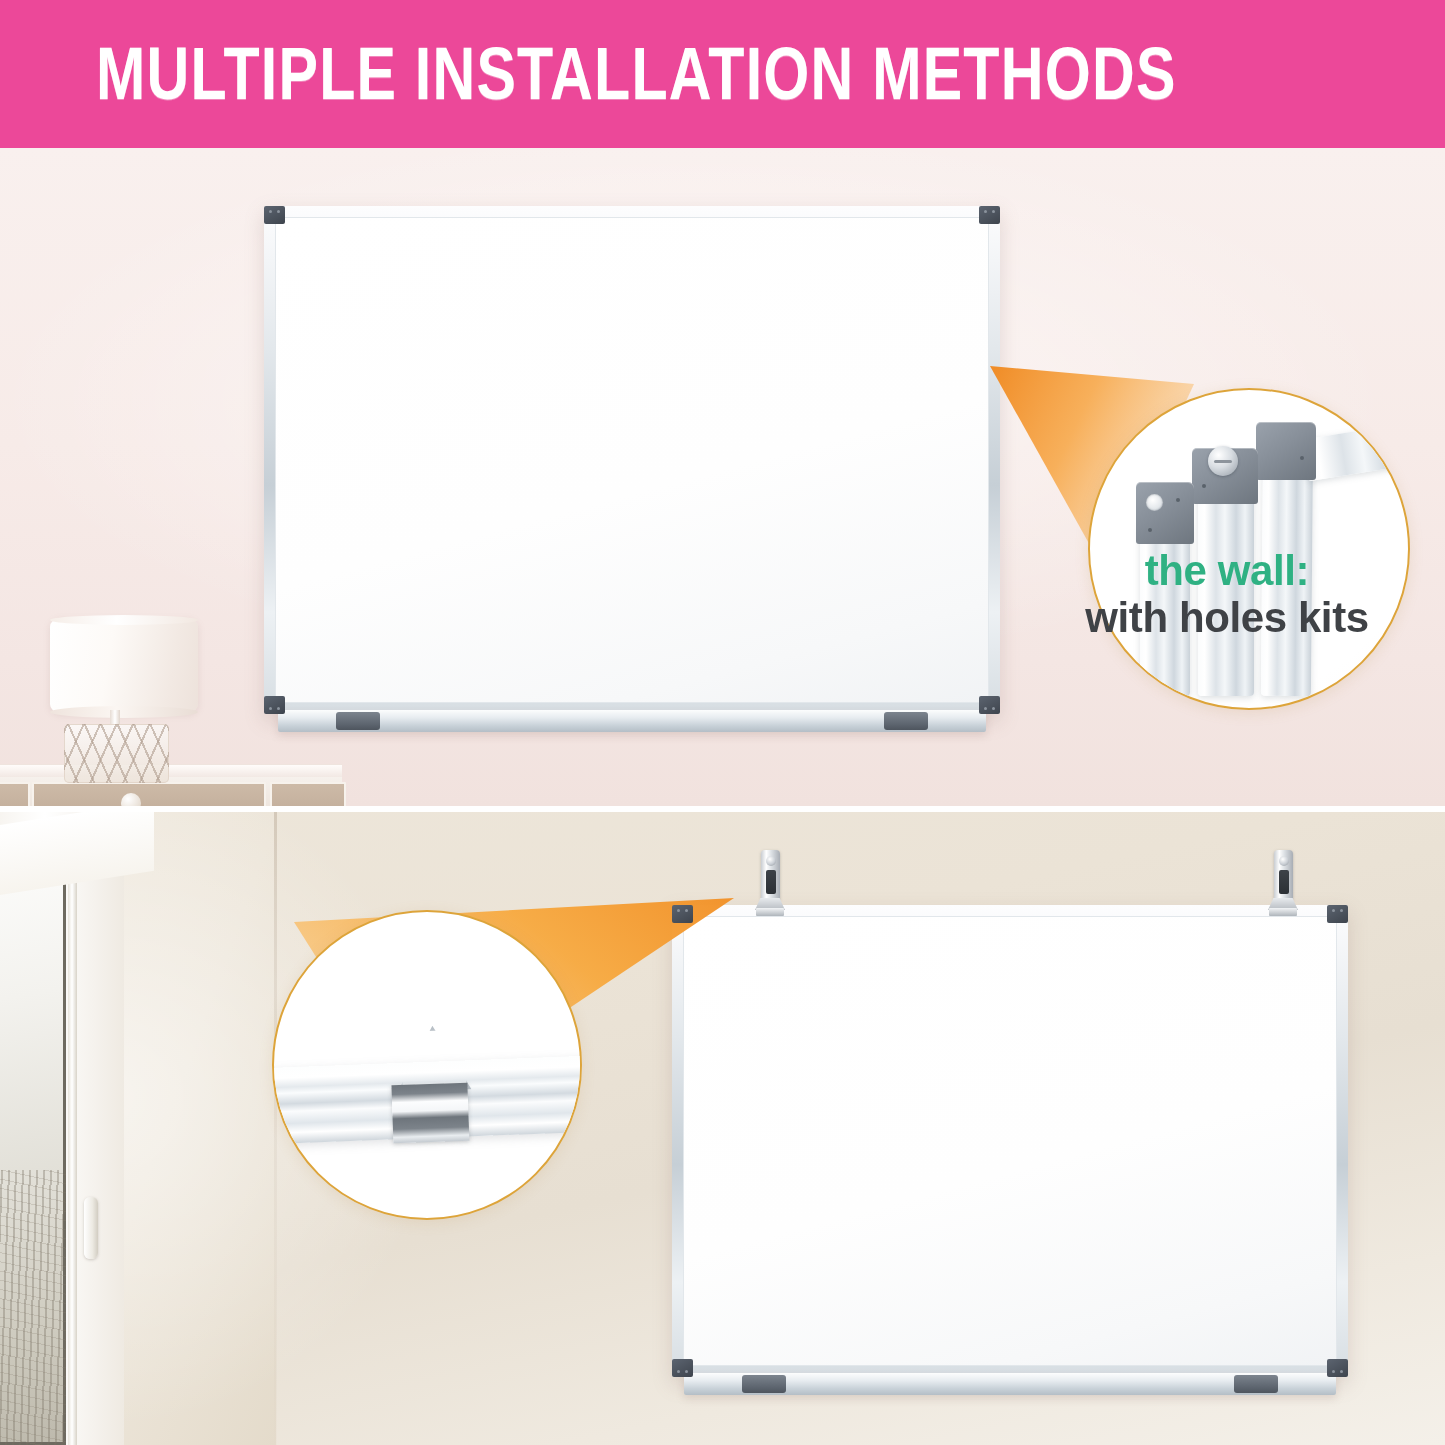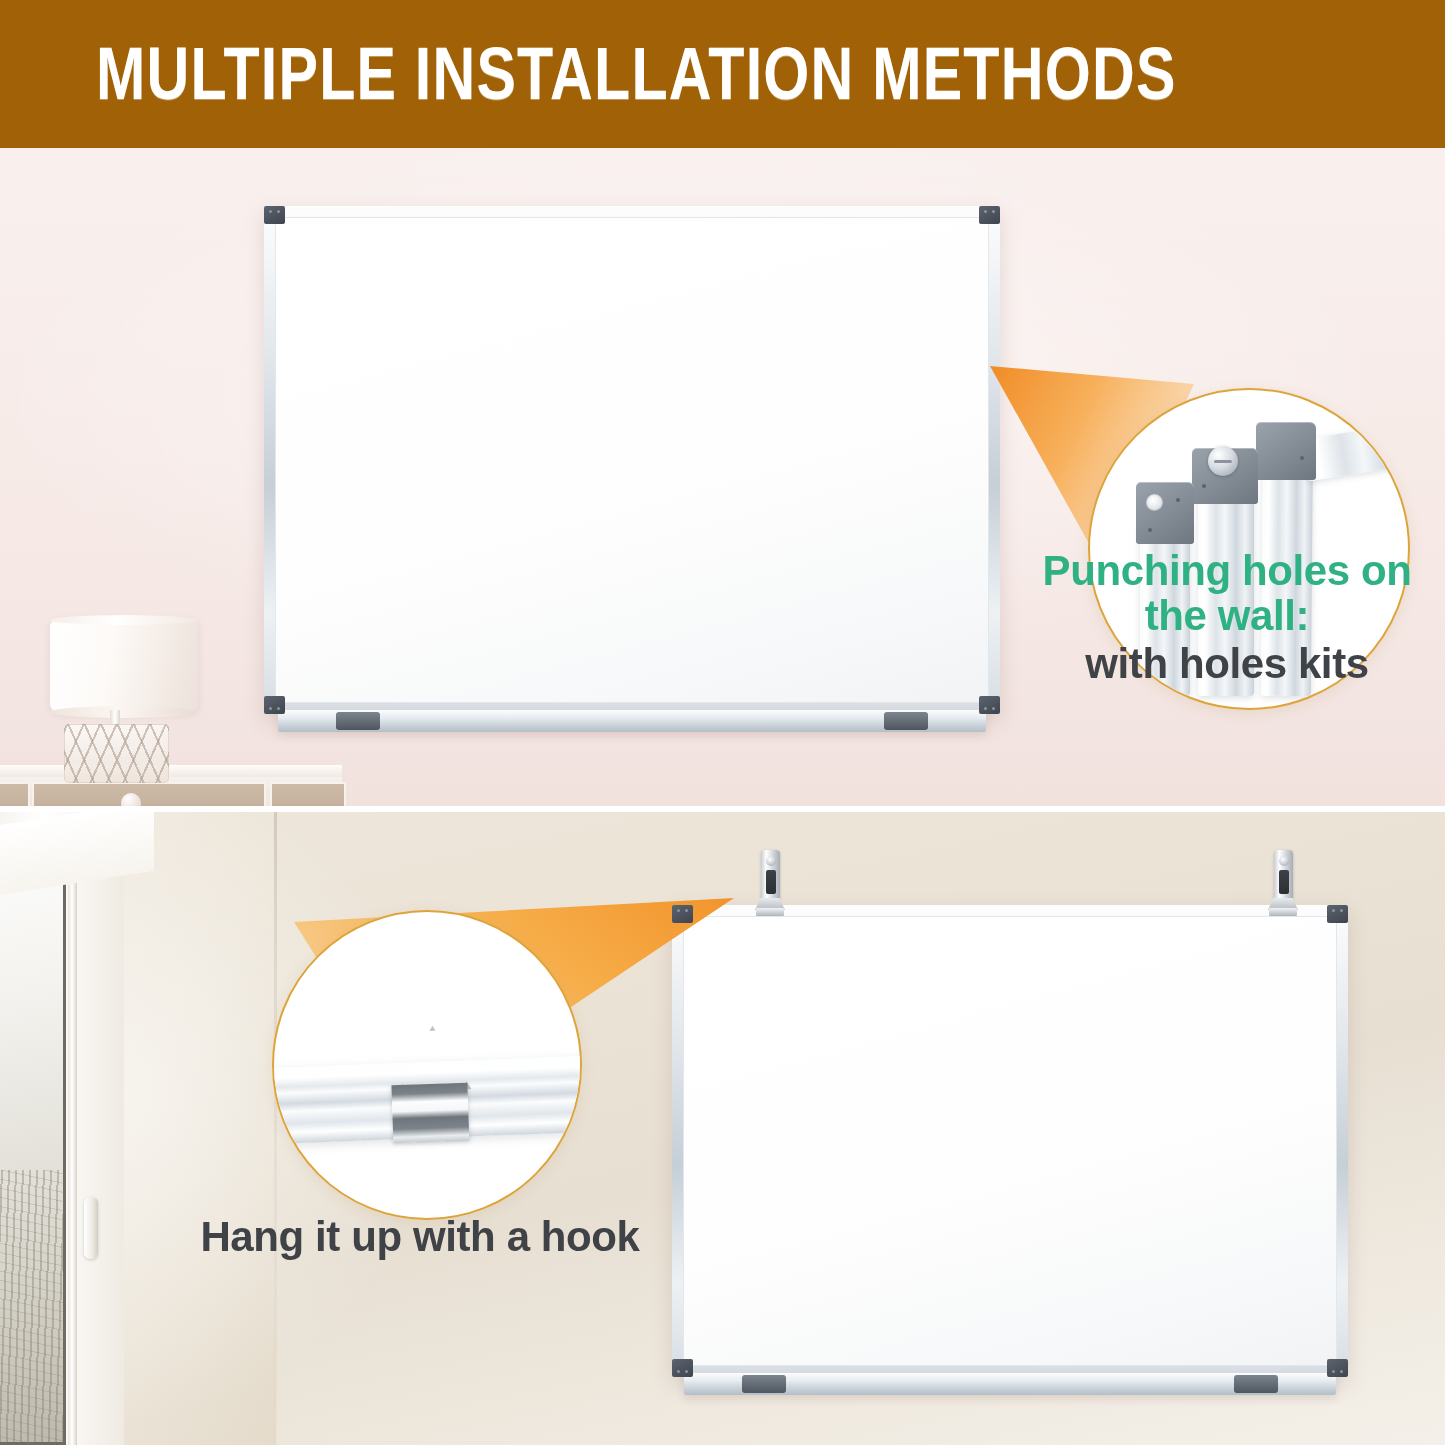--- a/index.html
+++ b/index.html
@@ -18,21 +18,21 @@
     overflow: hidden;
     background: #ffffff;
   }
 
   
   .header-banner {
     position: absolute;
     left: 0; top: 0;
     width: 1445px;
     height: 148px;
-    background: #a16207;
+    background: #ec4899;
     display: flex;
     align-items: center;
     overflow: hidden;
   }
   .header-title {
     margin-left: 96px;
     color: #FFFFFF;
     font-family: "Liberation Sans Narrow", "Liberation Sans", sans-serif;
     font-size: 74px;
     font-weight: 700;
@@ -574,21 +574,20 @@
 
       <div class="frame-piece fp-rail" style="left:50px; top:134px; width:50px; height:172px;"></div>
       <div class="frame-piece fp-cap" style="left:46px; top:92px; width:58px; height:62px;">
         <div class="fp-hole" style="left:10px; top:12px; width:17px; height:17px;"></div>
         <div class="fp-dot" style="left:40px; top:16px;"></div>
         <div class="fp-dot" style="left:12px; top:46px;"></div>
       </div>
     </div>
 
     <div class="text-top">
-      <div class="label-accent">Punching holes on</div>
       <div class="label-accent">the wall:</div>
       <div class="label-body">with holes kits</div>
     </div>
   </div>
 
   <div class="panel-divider"></div>
 
   <div class="panel-bottom">
     <div class="wall-left"></div>
     <div class="wall-corner"></div>
@@ -658,17 +657,16 @@
 
     <div class="callout-bottom">
       <div class="hook-rail"></div>
       <div class="hook-bracket">
         <div class="bracket-ring"></div>
         <div class="bracket-body"></div>
       </div>
     </div>
 
     <div class="text-bottom">
-      <div class="label-body">Hang it up with a hook</div>
     </div>
   </div>
 
 </div>
 
 </body></html>

